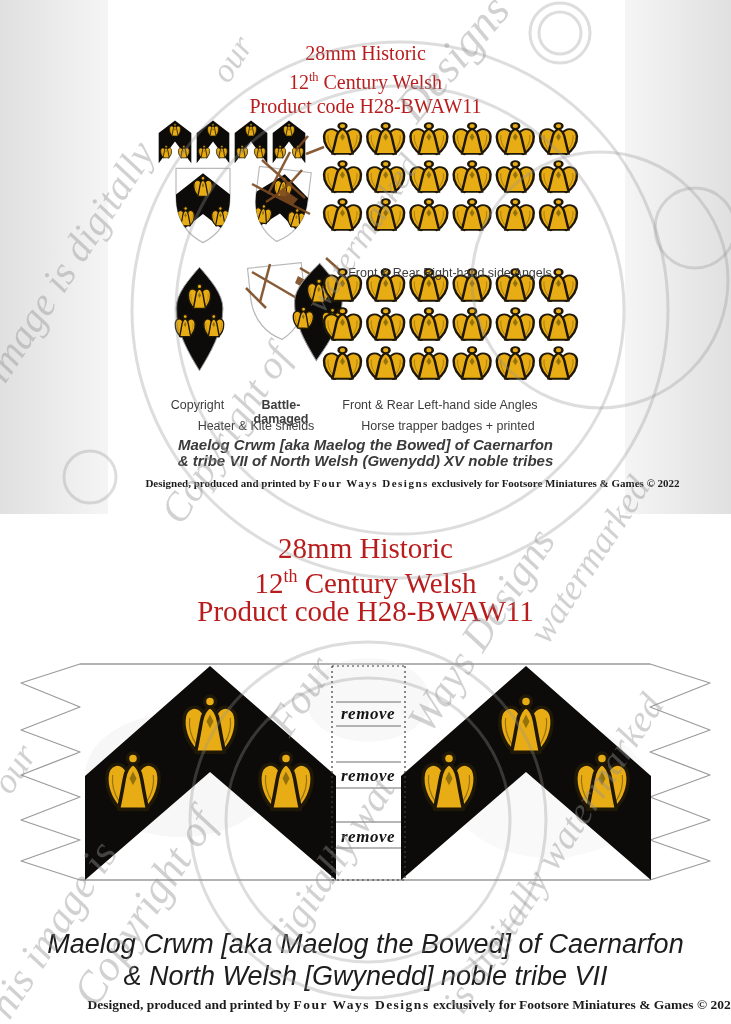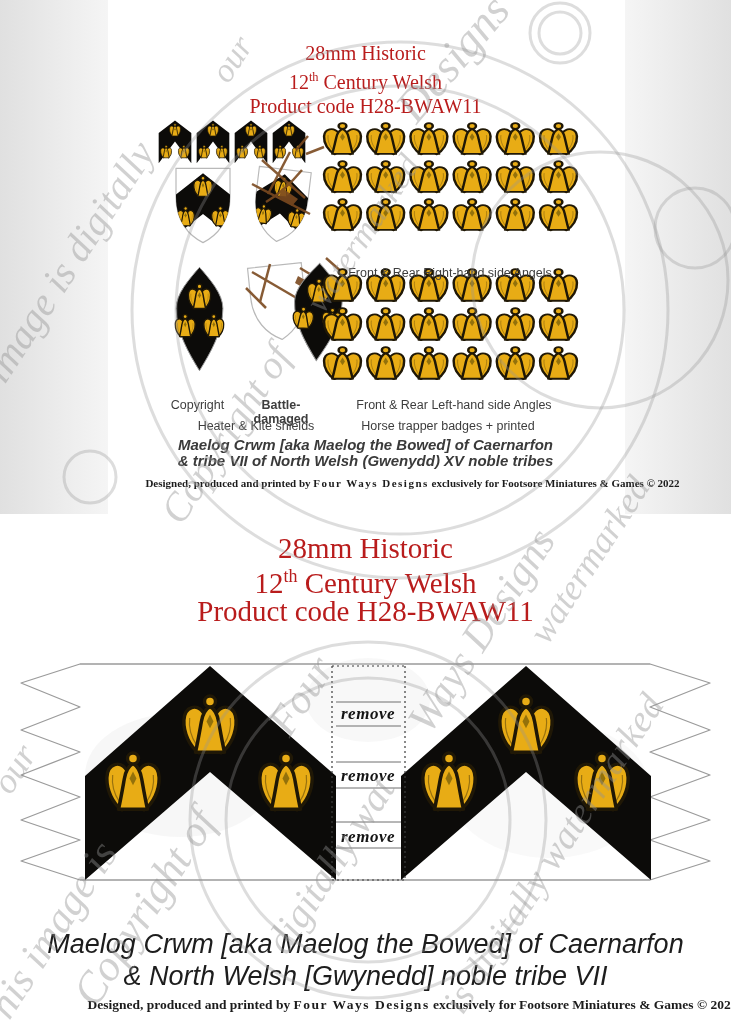--- a/index.html
+++ b/index.html
@@ -210,21 +210,21 @@
 <div class="txt center serifT top-title">
   <div>28mm Historic</div>
   <div><span>12</span><span class="sup">th</span><span> Century Welsh</span></div>
   <div>Product code H28-BWAW11</div>
 </div>
 
 <div class="txt lbl" style="top:246px;left:338px;width:224px;margin-top:20px;">Front &amp; Rear Right-hand side Angels</div>
 
 <div class="txt lbl" style="top:398px;left:160px;width:75px;">Copyright</div>
 <div class="txt lbl" style="top:398px;left:236px;width:90px;font-weight:bold;">Battle-damaged</div>
-<div class="txt lbl" style="top:398px;left:342px;width:224px;">Front &amp; Rear Left-hand side Angles</div>
+<div class="txt lbl" style="top:398px;left:328px;width:224px;">Front &amp; Rear Left-hand side Angles</div>
 
 <div class="txt lbl" style="top:419px;left:181px;width:150px;">Heater &amp; Kite shields</div>
 <div class="txt lbl" style="top:419px;left:348px;width:200px;">Horse trapper badges + printed</div>
 
 <div class="txt center cap-top">
   <div>Maelog Crwm [aka Maelog the Bowed] of Caernarfon</div>
   <div>&amp; tribe VII of North Welsh (Gwenydd) XV noble tribes</div>
 </div>
 
 <div class="txt center copyr copy-top"><span>Designed, produced and printed by </span><span class="brand">Four Ways Designs</span><span> exclusively for Footsore Miniatures &amp; Games © 2022</span></div>

